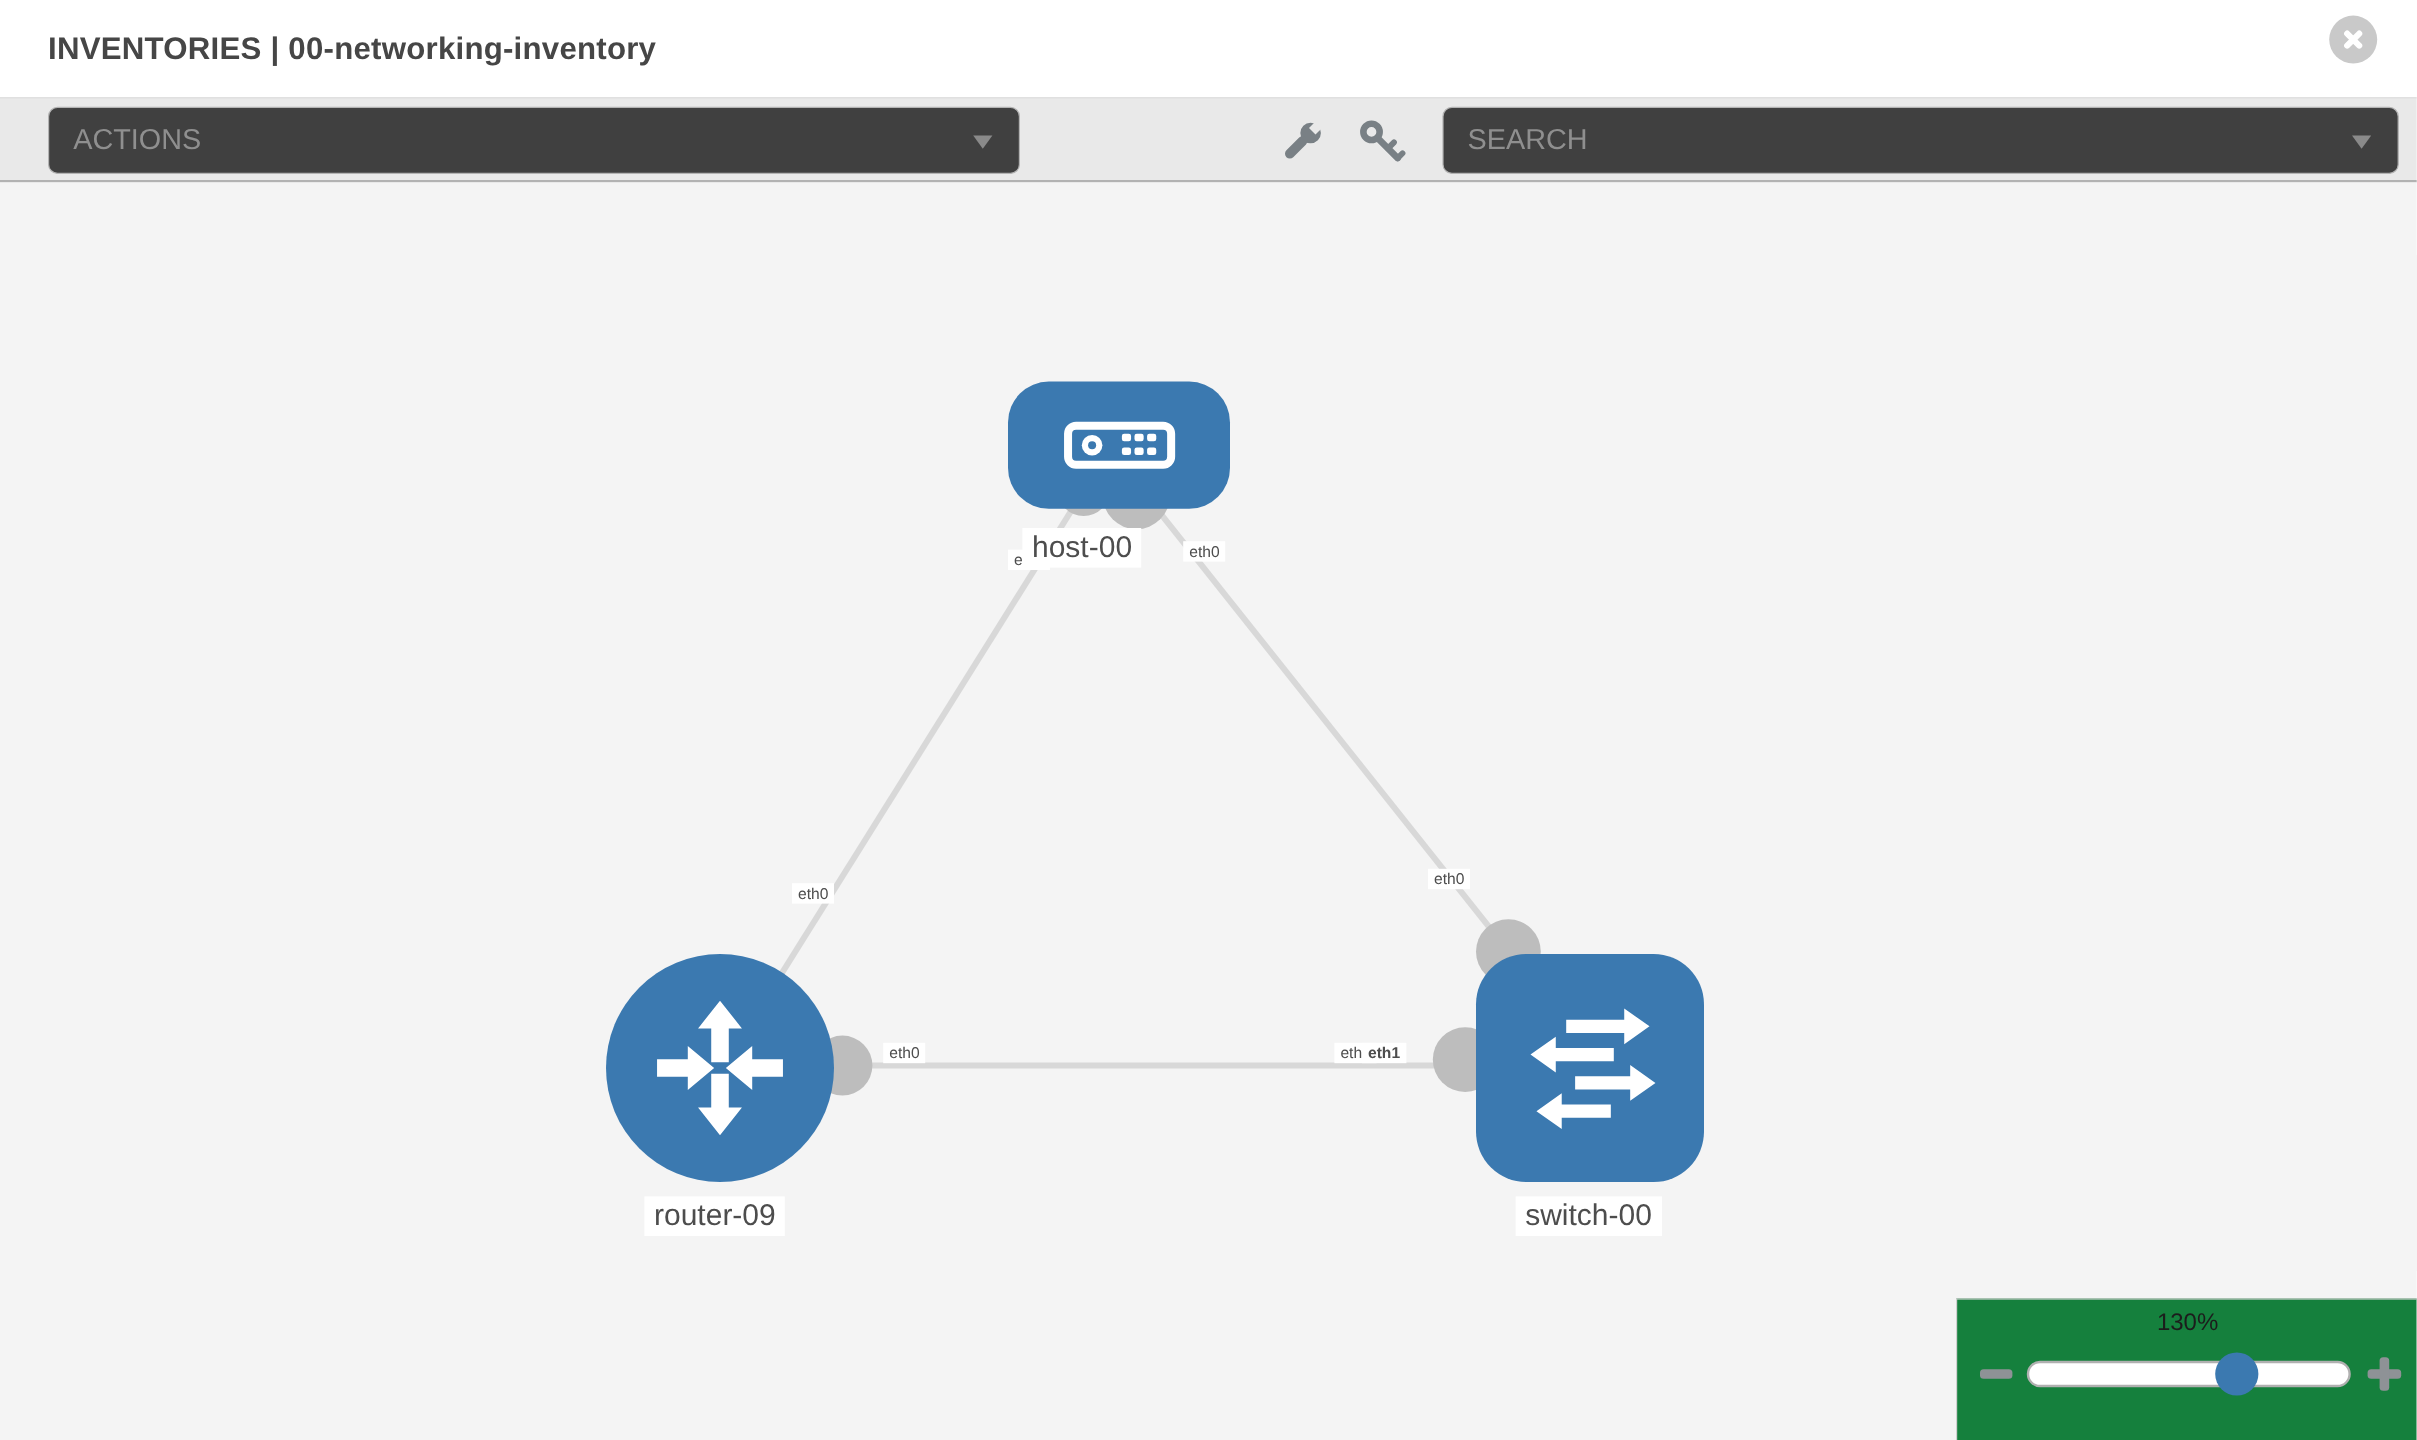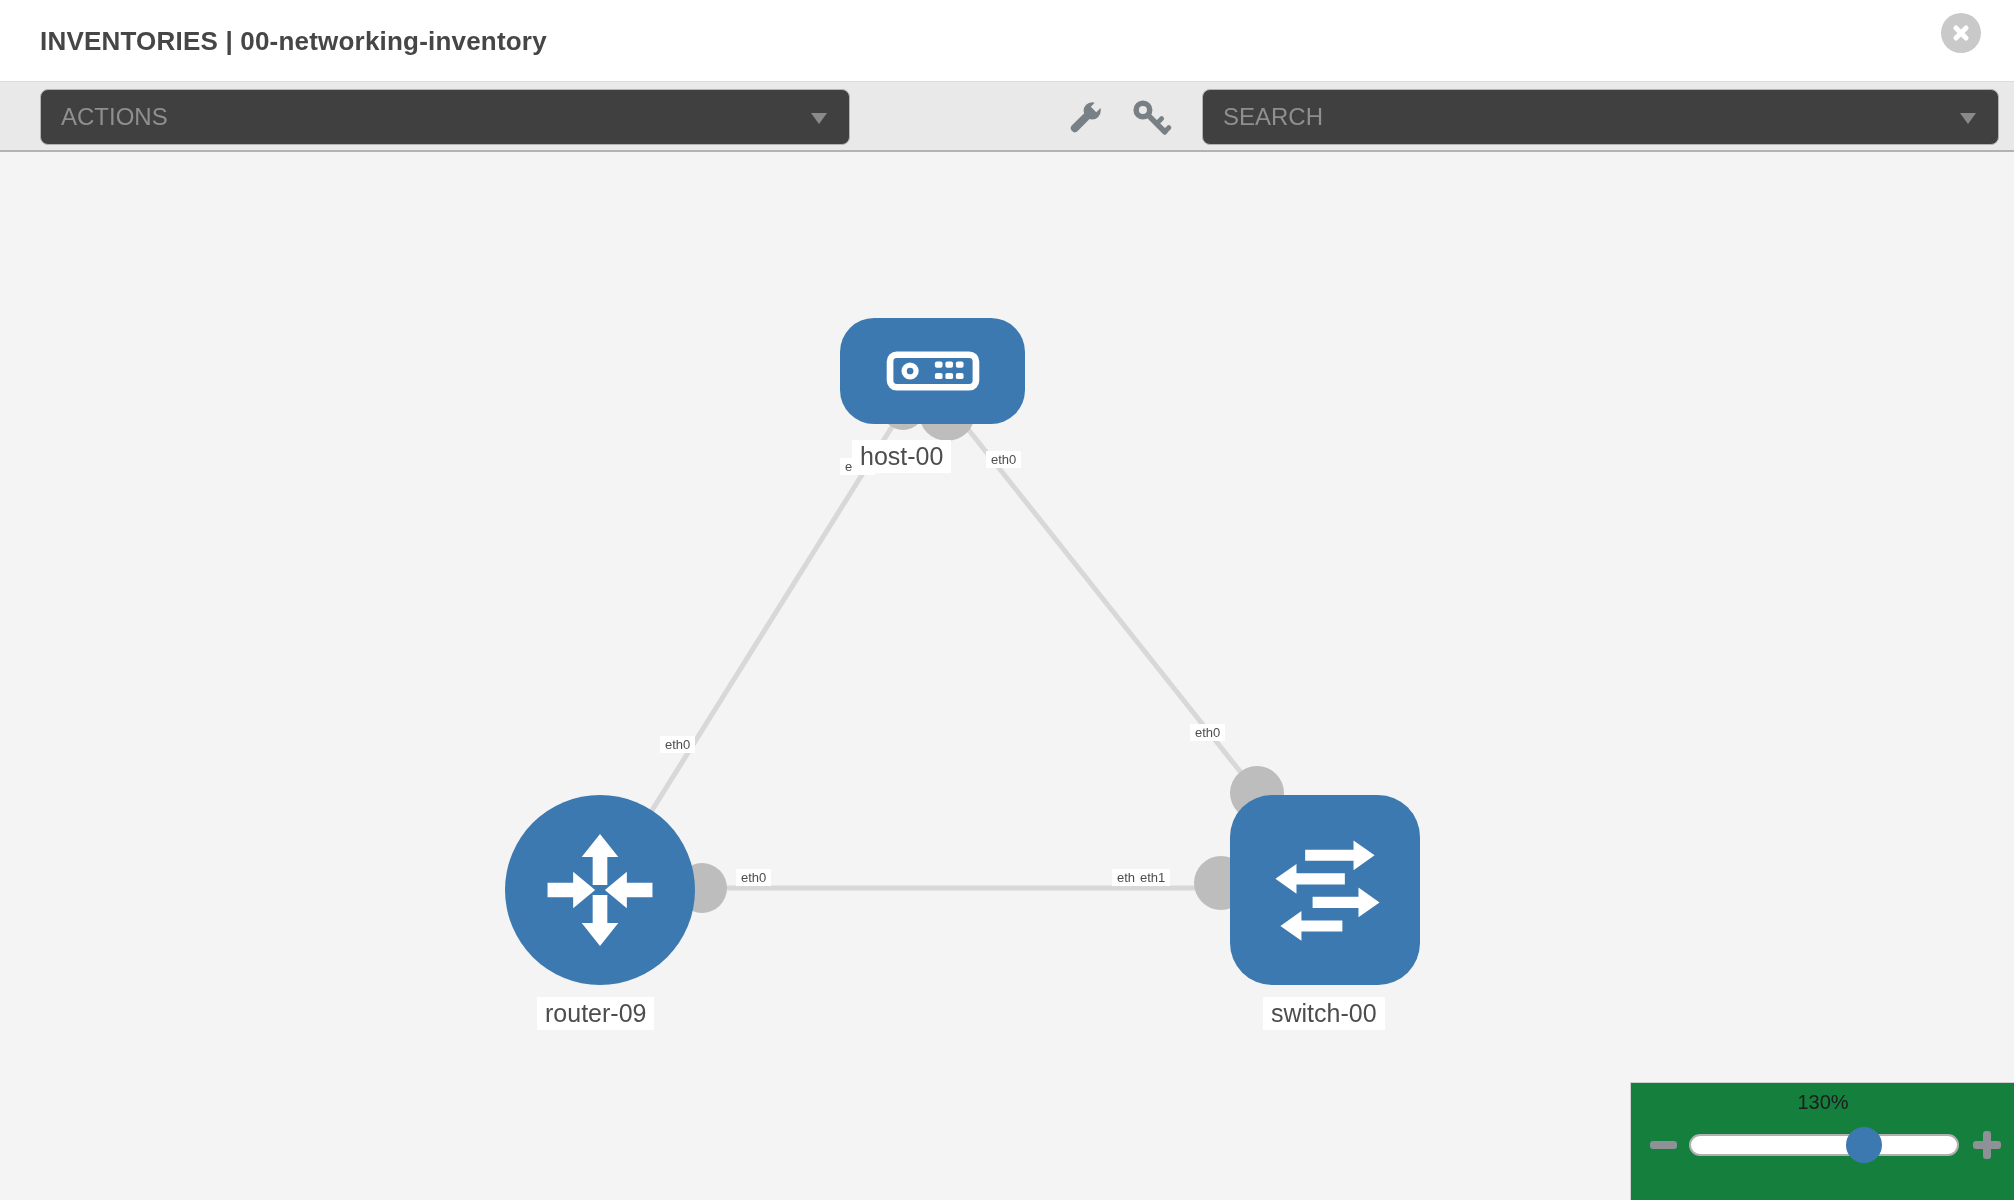--- a/index.html
+++ b/index.html
@@ -164,21 +164,21 @@
     <span class="graph-label node-label" style="left:1263px; top:845px;">switch-00</span>
 
     <span class="graph-label eth-label" style="left:840px; top:306px;">eth0</span>
     <span class="graph-label eth-label" style="left:986px; top:299px;">eth0</span>
     <span class="graph-label eth-label" style="left:660px; top:584px;">eth0</span>
     <span class="graph-label eth-label" style="left:1190px; top:572px;">eth0</span>
     <span class="graph-label eth-label" style="left:736px; top:717px;">eth0</span>
 
     <span class="overlap-wrap" style="left:1112px; top:717px;">
       <span class="graph-label eth-label" style="left:0px;">eth0</span>
-      <span class="graph-label eth-label" style="left:23px;">eth1</span>
+      <span class="graph-label eth-label" style="left:23px;font-weight:bold;">eth1</span>
     </span>
 
     <div class="zoom-panel">
       <div class="zoom-level">130%</div>
       <button class="zoom-minus"></button>
       <div class="zoom-track"></div>
       <div class="zoom-thumb"></div>
       <button class="zoom-plus">
         <span class="h"></span>
         <span class="v"></span>

